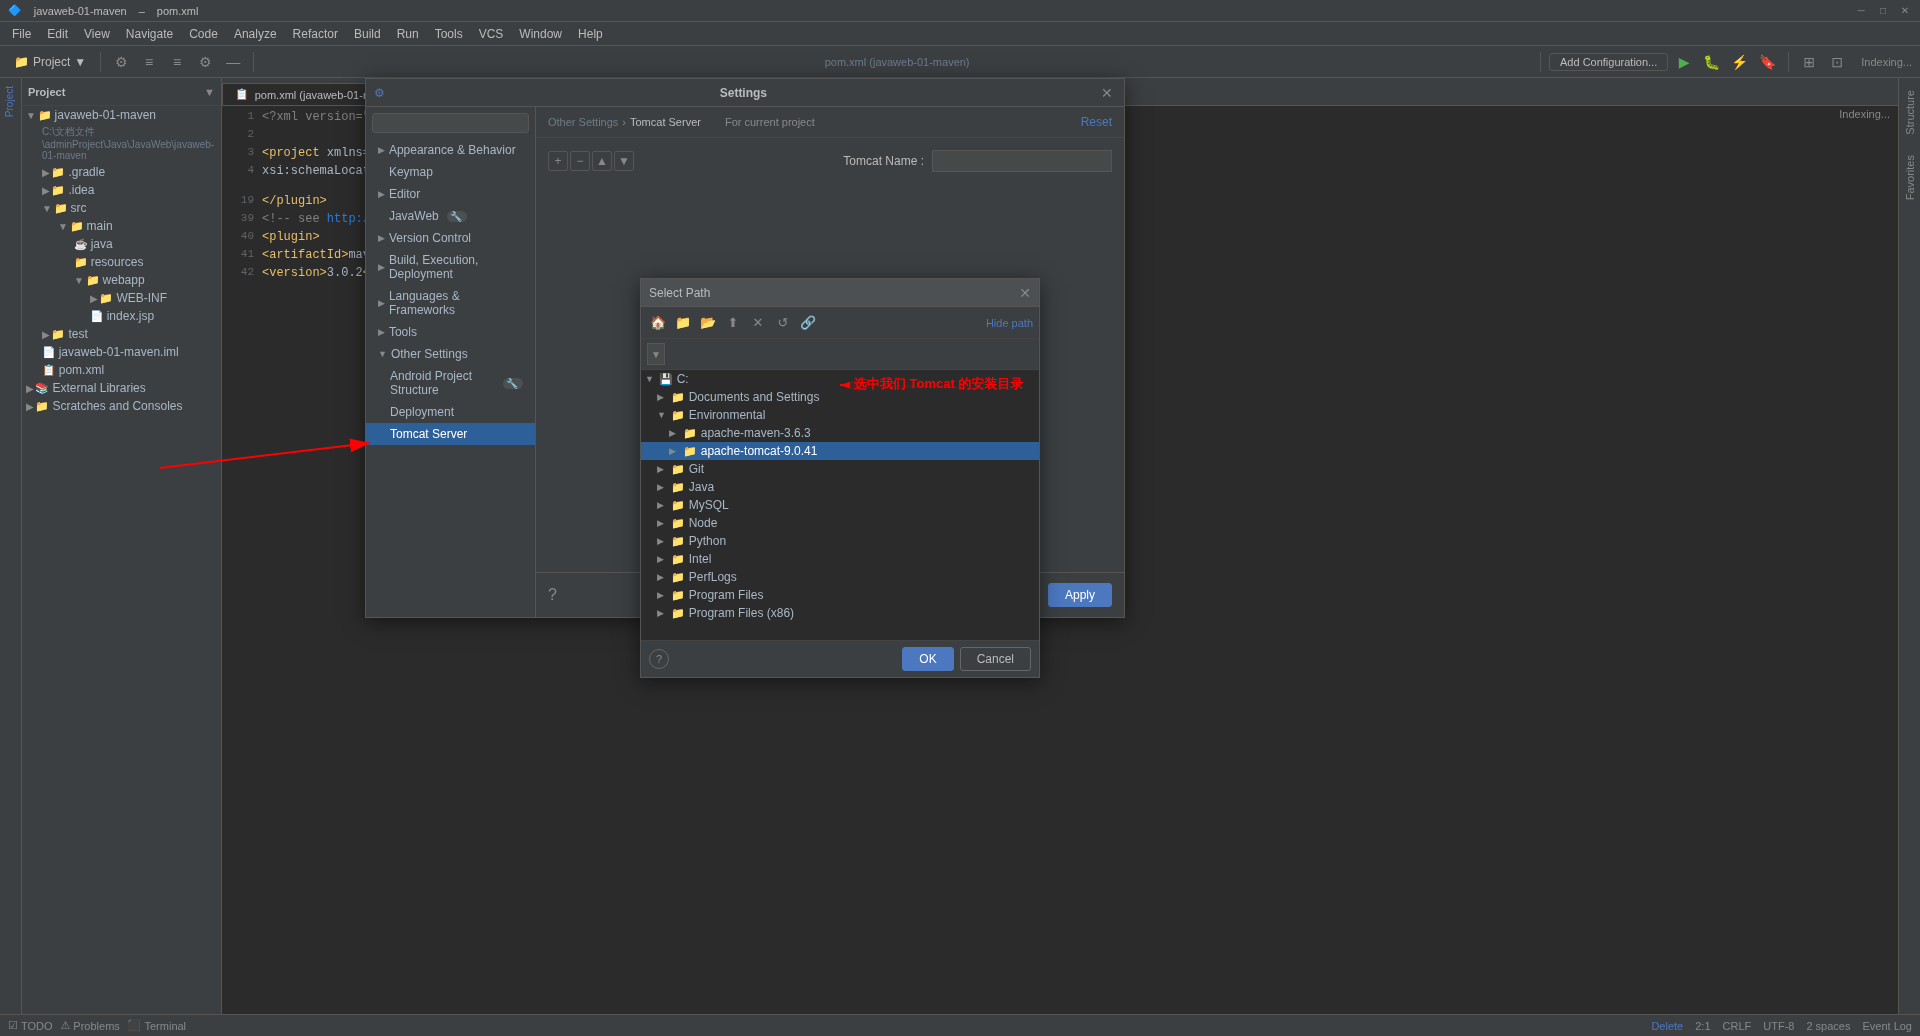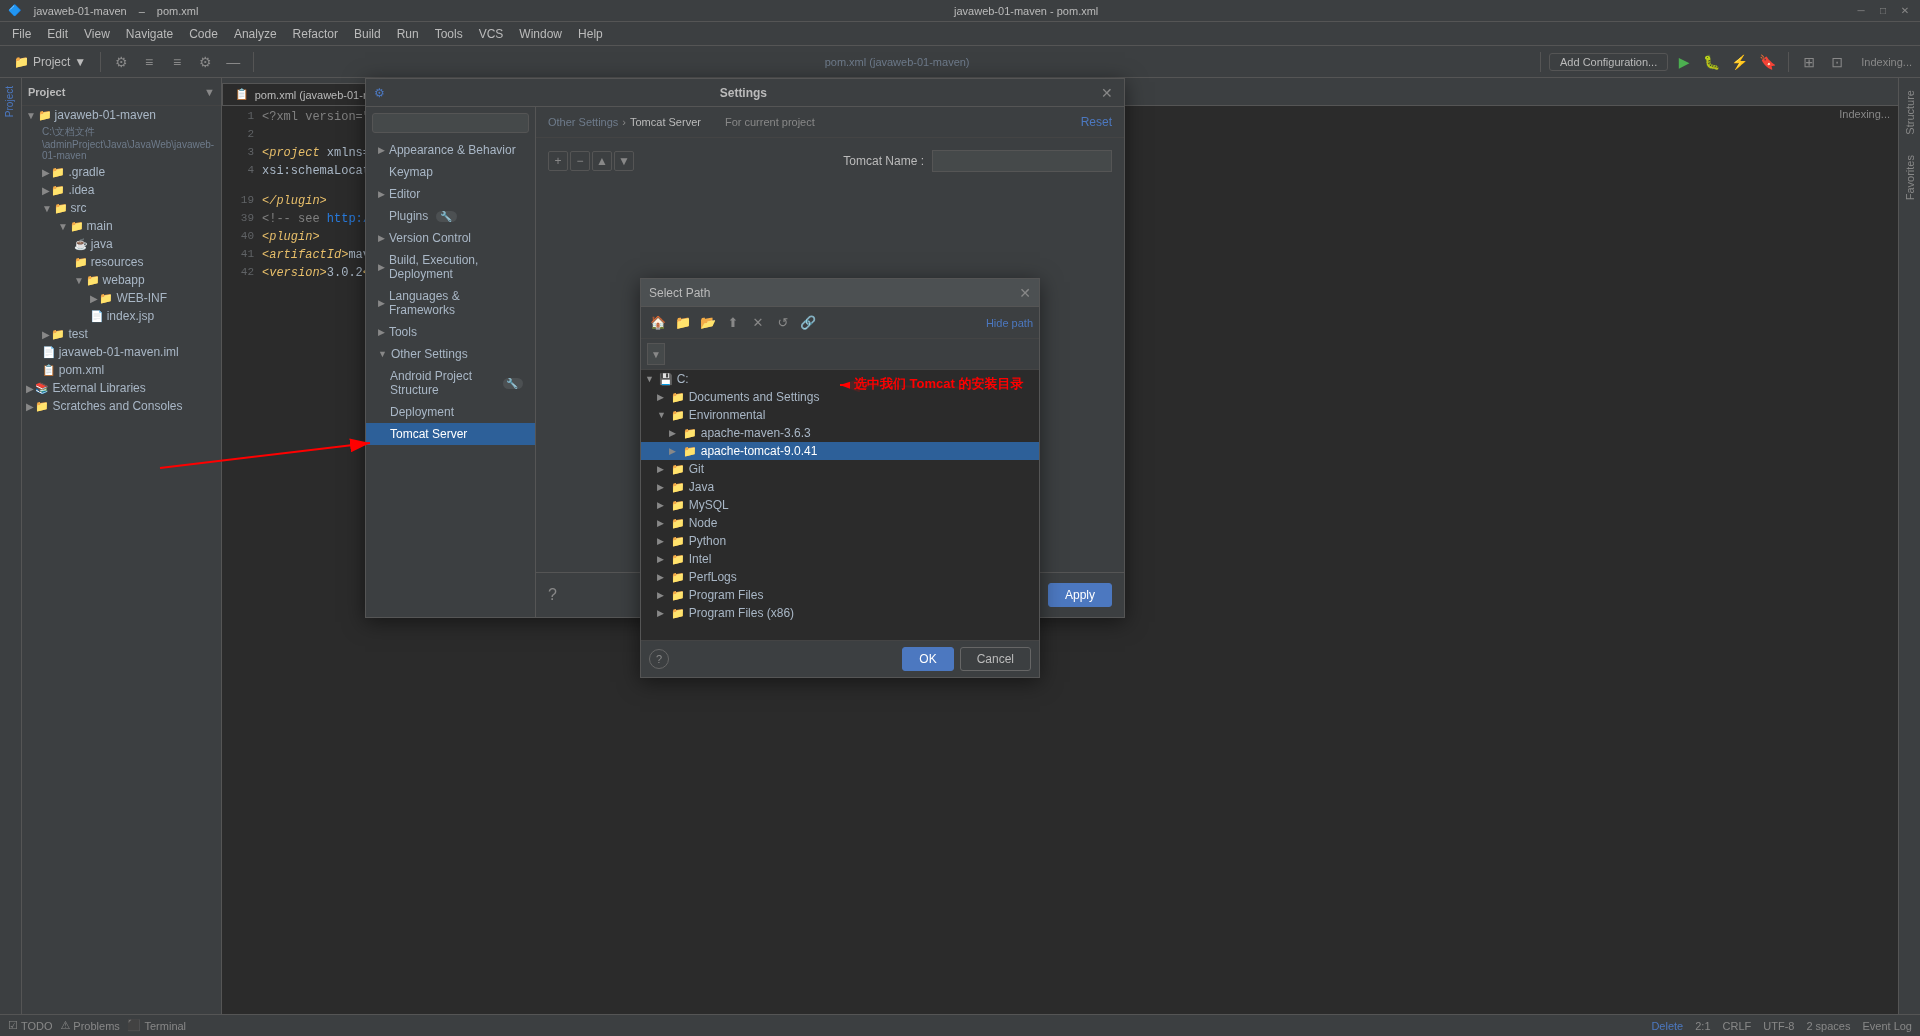--- a/index.html
+++ b/index.html
@@ -37,21 +37,21 @@
     .editor-tabs { height: 28px; background: #3c3f41; display: flex; align-items: flex-end; border-bottom: 1px solid #555; }
     .editor-tab { padding: 4px 12px; font-size: 11px; color: #888; cursor: pointer; border-top: 1px solid #555; border-left: 1px solid #555; border-right: 1px solid #555; background: #3c3f41; display: flex; align-items: center; gap: 6px; }
     .editor-tab.active { background: #2b2b2b; color: #bbb; }
     .editor-tab-close { color: #666; font-size: 10px; }
     .code-area { flex: 1; overflow: auto; padding: 4px 0; font-family: 'Courier New', monospace; font-size: 12px; }
     .code-line { display: flex; align-items: flex-start; min-height: 18px; }
     .line-num { width: 40px; text-align: right; padding-right: 8px; color: #606366; font-size: 11px; flex-shrink: 0; }
     .line-content { flex: 1; color: #a9b7c6; }
     .kw-attr { color: #a9b7c6; }
     .kw-val { color: #6a8759; }
-    .kw-tag { color: #e8bf6a; font-style: italic; }
+    .kw-tag { color: #e8bf6a; }
     .comment { color: #808080; }
     .link { color: #287bde; }
 
     
     .right-tabs { width: 22px; background: #3c3f41; border-left: 1px solid #555; display: flex; flex-direction: column; }
 
     
     .status-bar { height: 22px; background: #3c3f41; border-top: 1px solid #555; display: flex; align-items: center; justify-content: space-between; padding: 0 8px; font-size: 11px; color: #888; position: absolute; bottom: 0; left: 0; right: 0; }
     .status-left { display: flex; align-items: center; gap: 8px; }
     .status-right { display: flex; align-items: center; gap: 12px; }
@@ -114,21 +114,20 @@
 </head>
 <body>
 
 <div class="title-bar">
   <div class="title-bar-left">
     <span>🔷</span>
     <span>javaweb-01-maven</span>
     <span>–</span>
     <span>pom.xml</span>
   </div>
-  <div class="title-bar-title">javaweb-01-maven - pom.xml</div>
   <div class="title-bar-controls">
     <div class="title-bar-btn">─</div>
     <div class="title-bar-btn">□</div>
     <div class="title-bar-btn">✕</div>
   </div>
 </div>
 
 <div class="menu-bar">
   <span class="menu-item">File</span>
   <span class="menu-item">Edit</span>
@@ -353,21 +352,21 @@
         <div class="nav-item">
           <span class="arrow" style="opacity:0">▶</span>
           <span>Keymap</span>
         </div>
         <div class="nav-item">
           <span class="arrow">▶</span>
           <span>Editor</span>
         </div>
         <div class="nav-item">
           <span class="arrow" style="opacity:0">▶</span>
-          <span>Plugins</span>
+          <span>JavaWeb</span>
           <span style="margin-left:4px;background:#4c5052;color:#888;font-size:10px;padding:0 4px;border-radius:8px;">🔧</span>
         </div>
         <div class="nav-item">
           <span class="arrow">▶</span>
           <span>Version Control</span>
         </div>
         <div class="nav-item">
           <span class="arrow">▶</span>
           <span>Build, Execution, Deployment</span>
         </div>

